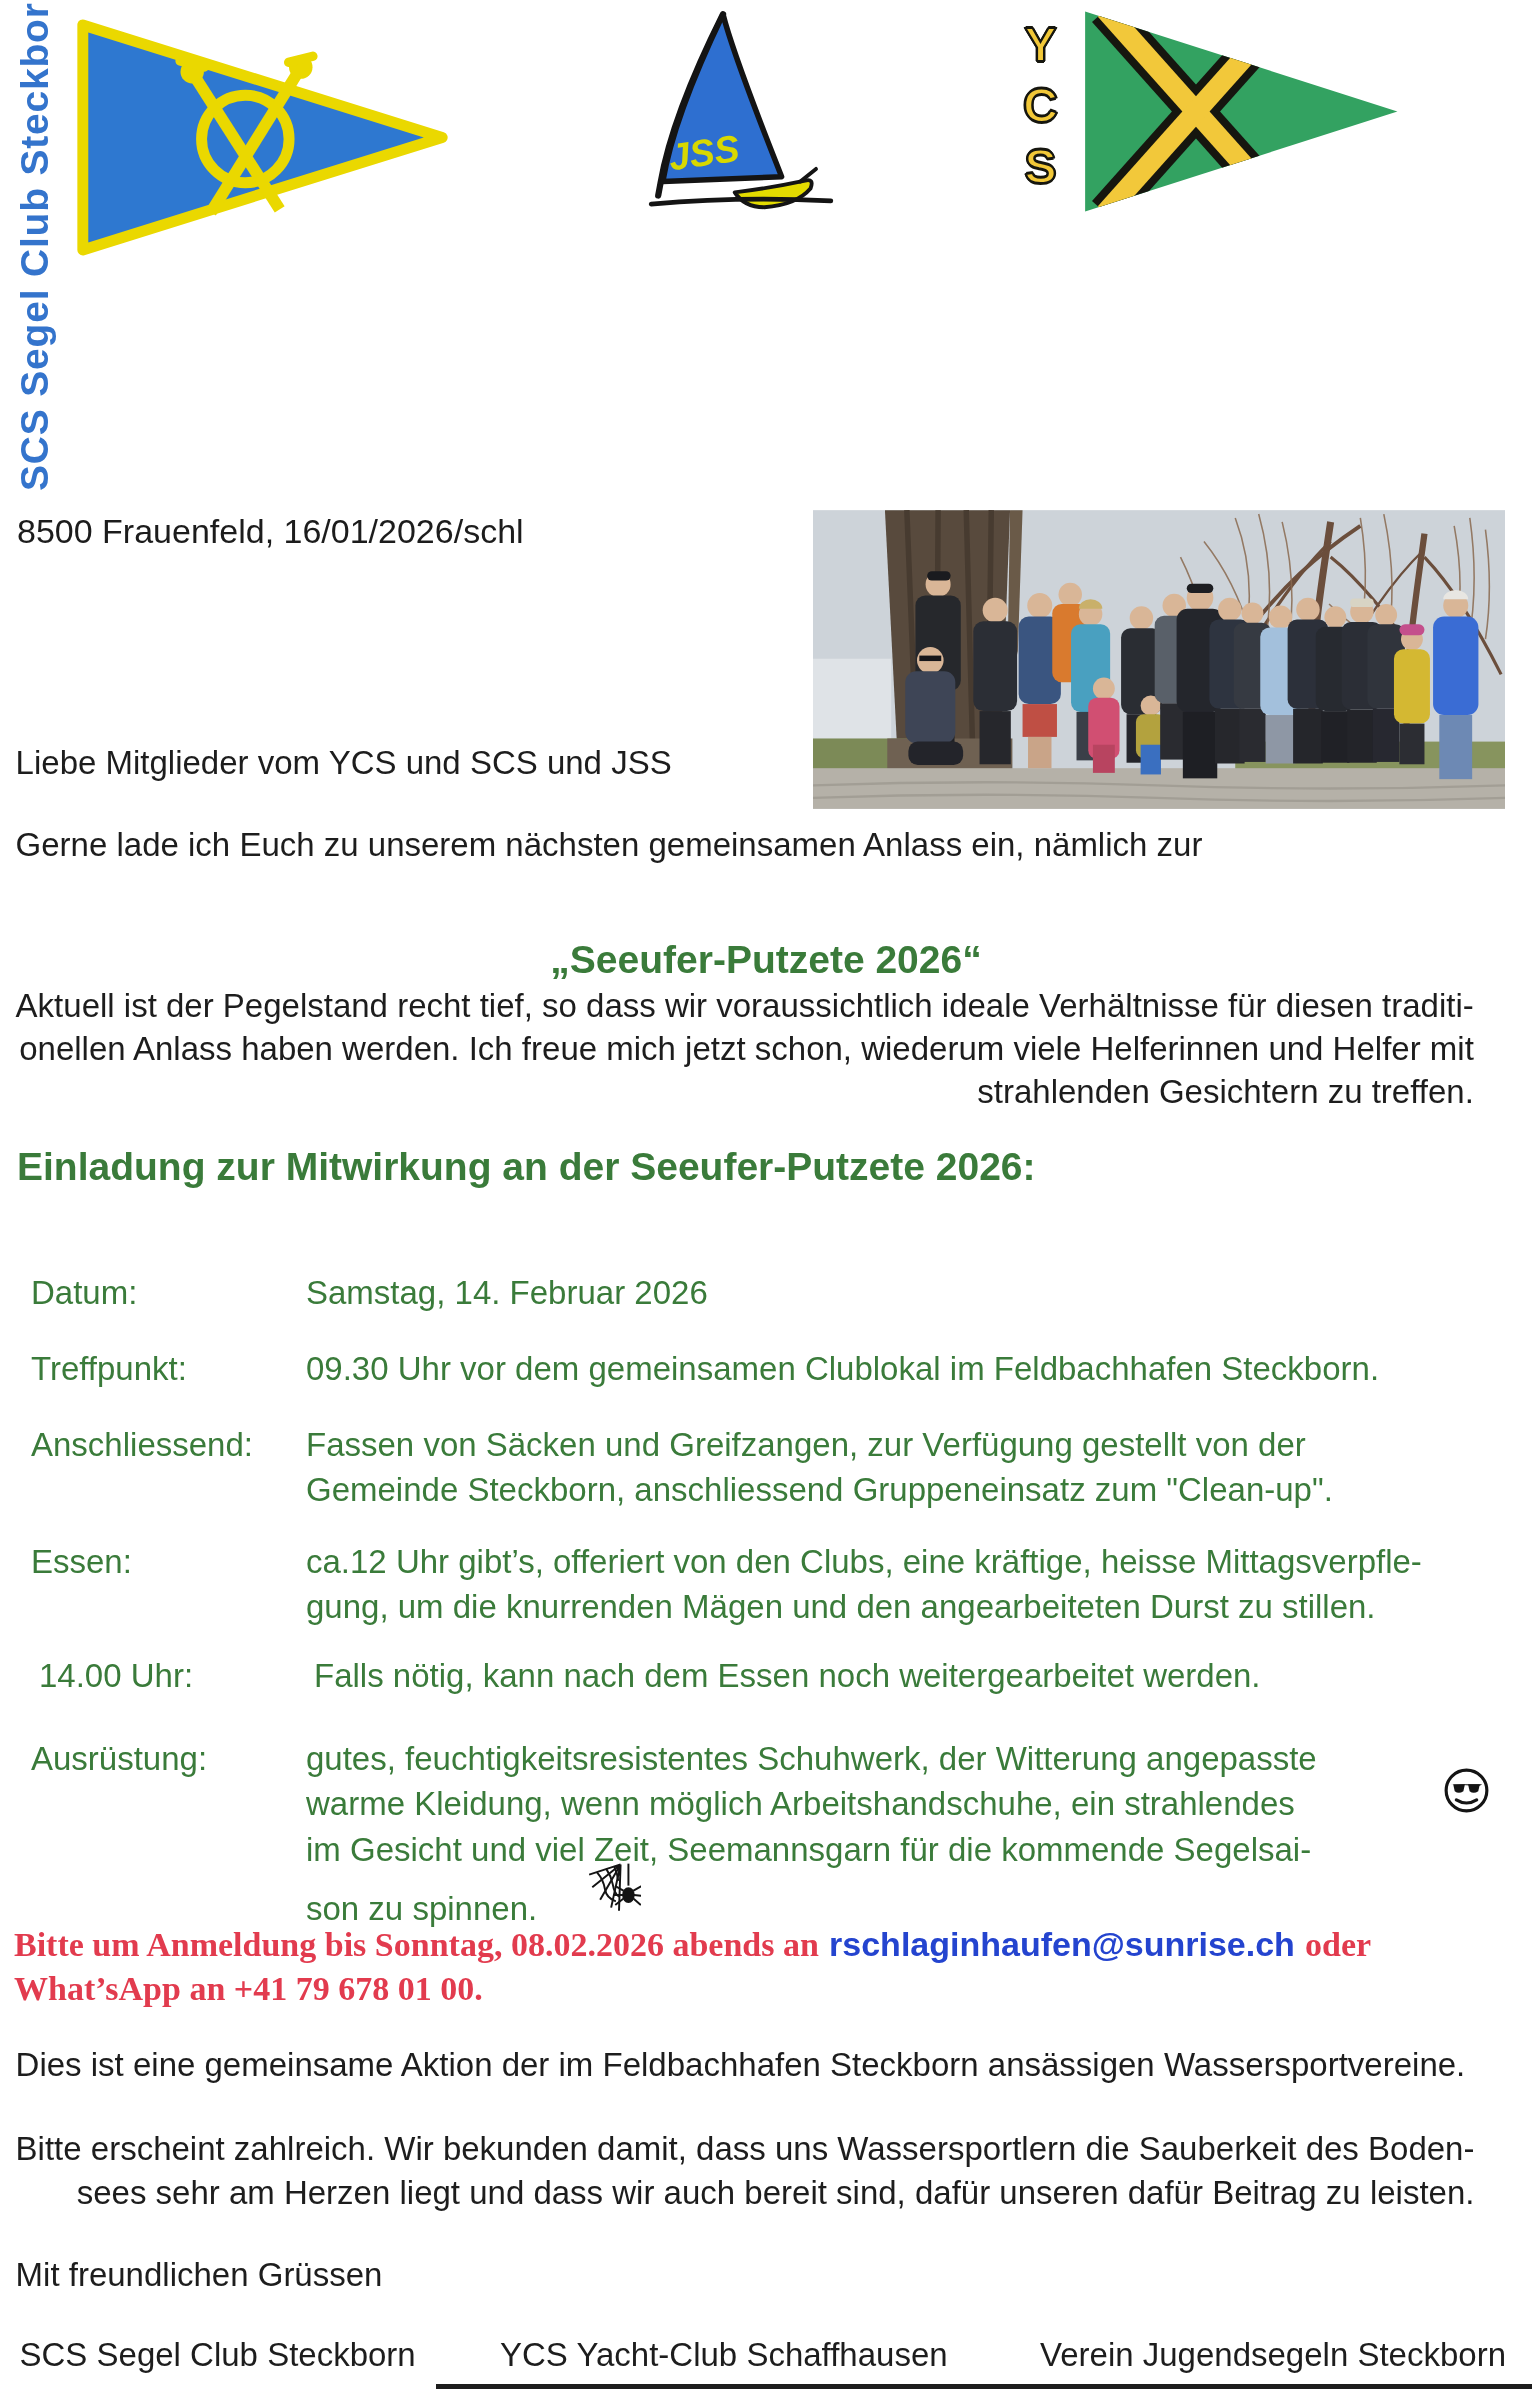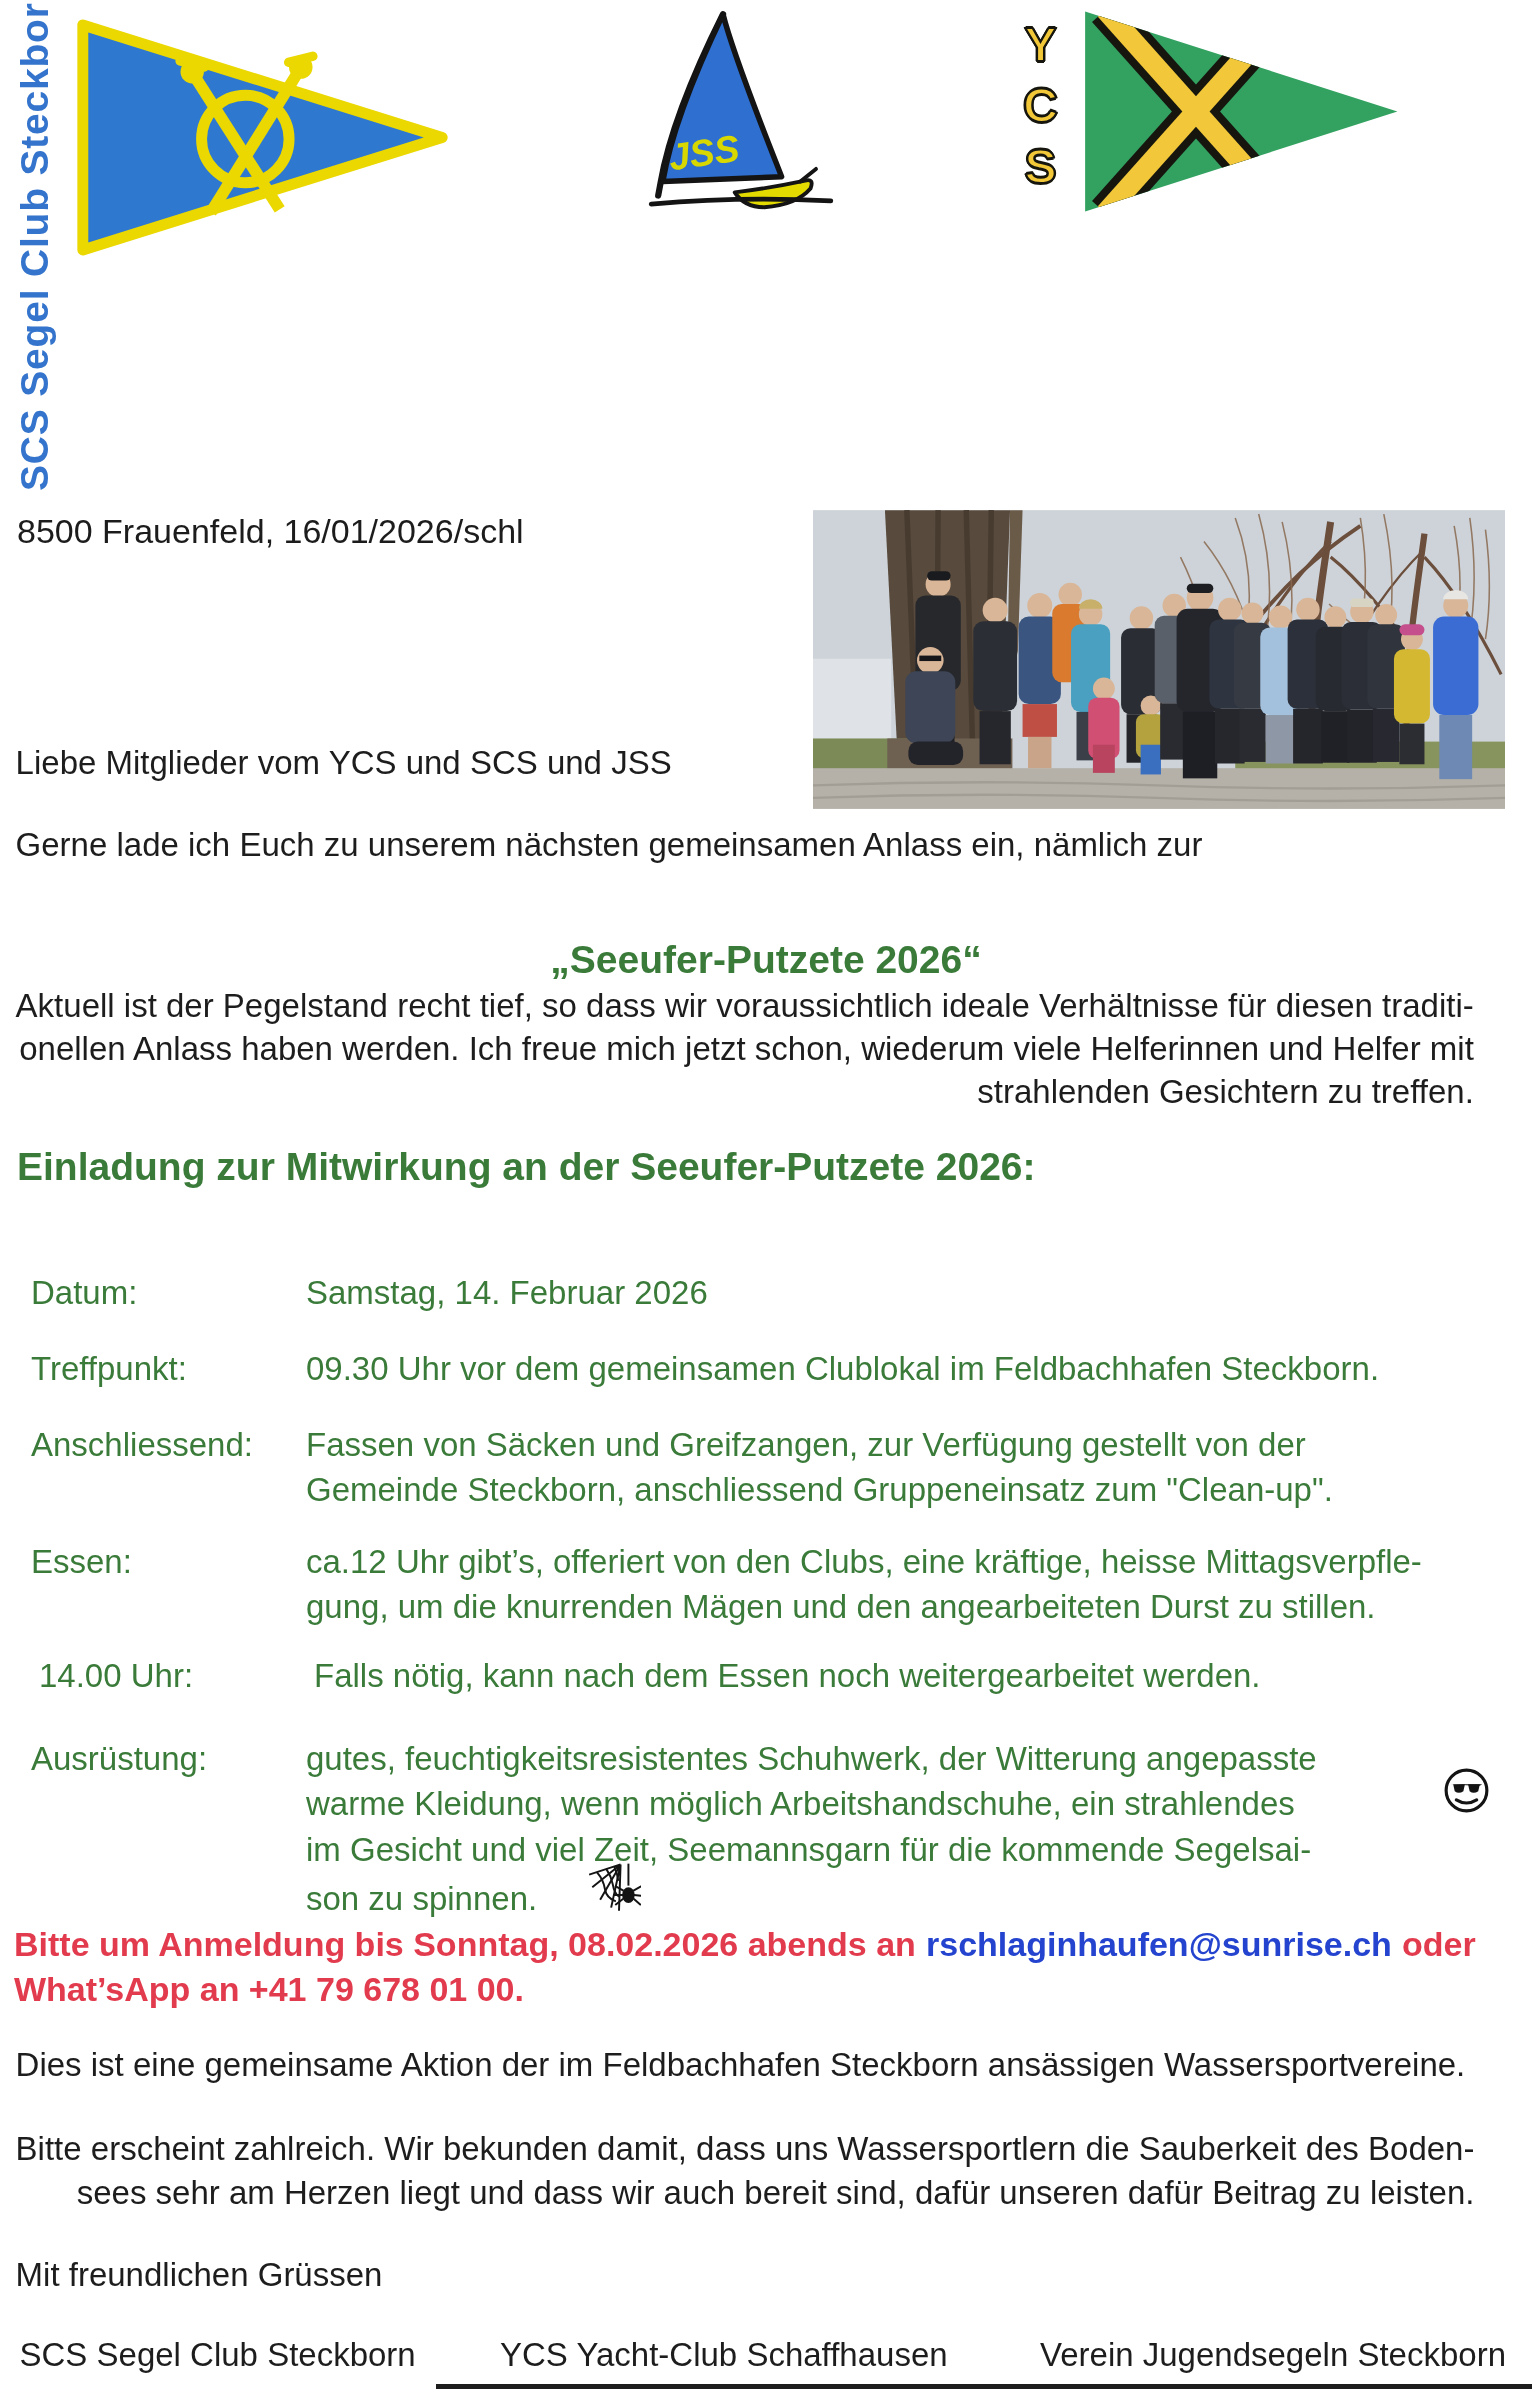--- a/index.html
+++ b/index.html
@@ -8,21 +8,21 @@
     font-family:"Liberation Sans", sans-serif; color:#1c1c1c; overflow:hidden;
   }
   .abs{position:absolute; white-space:nowrap;}
   .body-text{font-size:33px; color:#1d1d1d;text-align:right;}
   .dateline{font-size:34px;}
   .event-title{width:100%; text-align:center; font-size:39px; font-weight:bold; color:#3a7b3a;margin-top:37px;}
   .section-heading{font-size:39px; font-weight:bold; color:#3a7b3a;}
   .green-bold{color:#3a7b3a; font-weight:normal; font-size:33px;}
   .sched-label{position:absolute; left:31px; top:0;}
   .sched-line{position:absolute; left:306px;}
-  .red-bold{color:#e23b4e; font-weight:bold; font-size:34px;}
+  .red-bold{color:#e23b4e; font-weight:bold; font-size:34px;font-family:Liberation Serif, serif;}
   .email-link{color:#2444cf; text-decoration-thickness:2.3px; text-underline-offset:5.5px; font-weight:bold; font-size:34px;}
   .gapR{margin-right:10.2px;}
   .vertical-title{
     position:absolute; top:491px; left:12.5px; transform-origin:0 0; transform:rotate(-90deg);
     font-size:39px; font-weight:bold; color:#3474cc; letter-spacing:0.8px; white-space:nowrap;
   }
   .ycs-letter{
     font-size:48px; line-height:61px; font-weight:bold; color:#f2c838; text-align:center; width:55px;
     -webkit-text-stroke:2px #16160f;
     text-shadow:-1.6px 0 #16160f, 1.6px 0 #16160f, 0 -1.6px #16160f, 0 1.6px #16160f;
@@ -229,21 +229,21 @@
     </div>
     <div class="abs" style="left:8px;top:1657px;width:1532px;height:47px">
       <span class="green-bold sched-label">14.00 Uhr:</span>
       <span class="green-bold sched-line">Falls nötig, kann nach dem Essen noch weitergearbeitet werden.</span>
     </div>
     <div class="abs" style="left:0;top:1740px;width:1532px;height:188px">
       <span class="green-bold sched-label">Ausrüstung:</span>
       <span class="green-bold sched-line" style="top:0">gutes, feuchtigkeitsresistentes Schuhwerk, der Witterung angepasste</span>
       <span class="green-bold sched-line" style="top:45px">warme Kleidung, wenn möglich Arbeitshandschuhe, ein strahlendes</span>
       <span class="green-bold sched-line" style="top:91px">im Gesicht und viel Zeit, Seemannsgarn für die kommende Segelsai-</span>
-      <span class="green-bold sched-line" style="top:140px">son zu spinnen.</span>
+      <span class="green-bold sched-line" style="top:150px">son zu spinnen.</span>
     </div>
   </div>
 
   <svg class="abs" style="left:1443px;top:1767px" width="47" height="47" viewBox="0 0 60 60">
     <circle cx="30" cy="30" r="26" fill="none" stroke="#141414" stroke-width="4"></circle>
     <path d="M10,22 L50,22 L47,24 L40,24 Z" fill="#141414"></path>
     <path d="M13,22 L28,22 L26,31 Q20,35 15,31 Z" fill="#141414"></path>
     <path d="M32,22 L47,22 L45,31 Q39,35 34,31 Z" fill="#141414"></path>
     <path d="M17,42 Q30,50 43,42" fill="none" stroke="#141414" stroke-width="4" stroke-linecap="round"></path>
   </svg>

